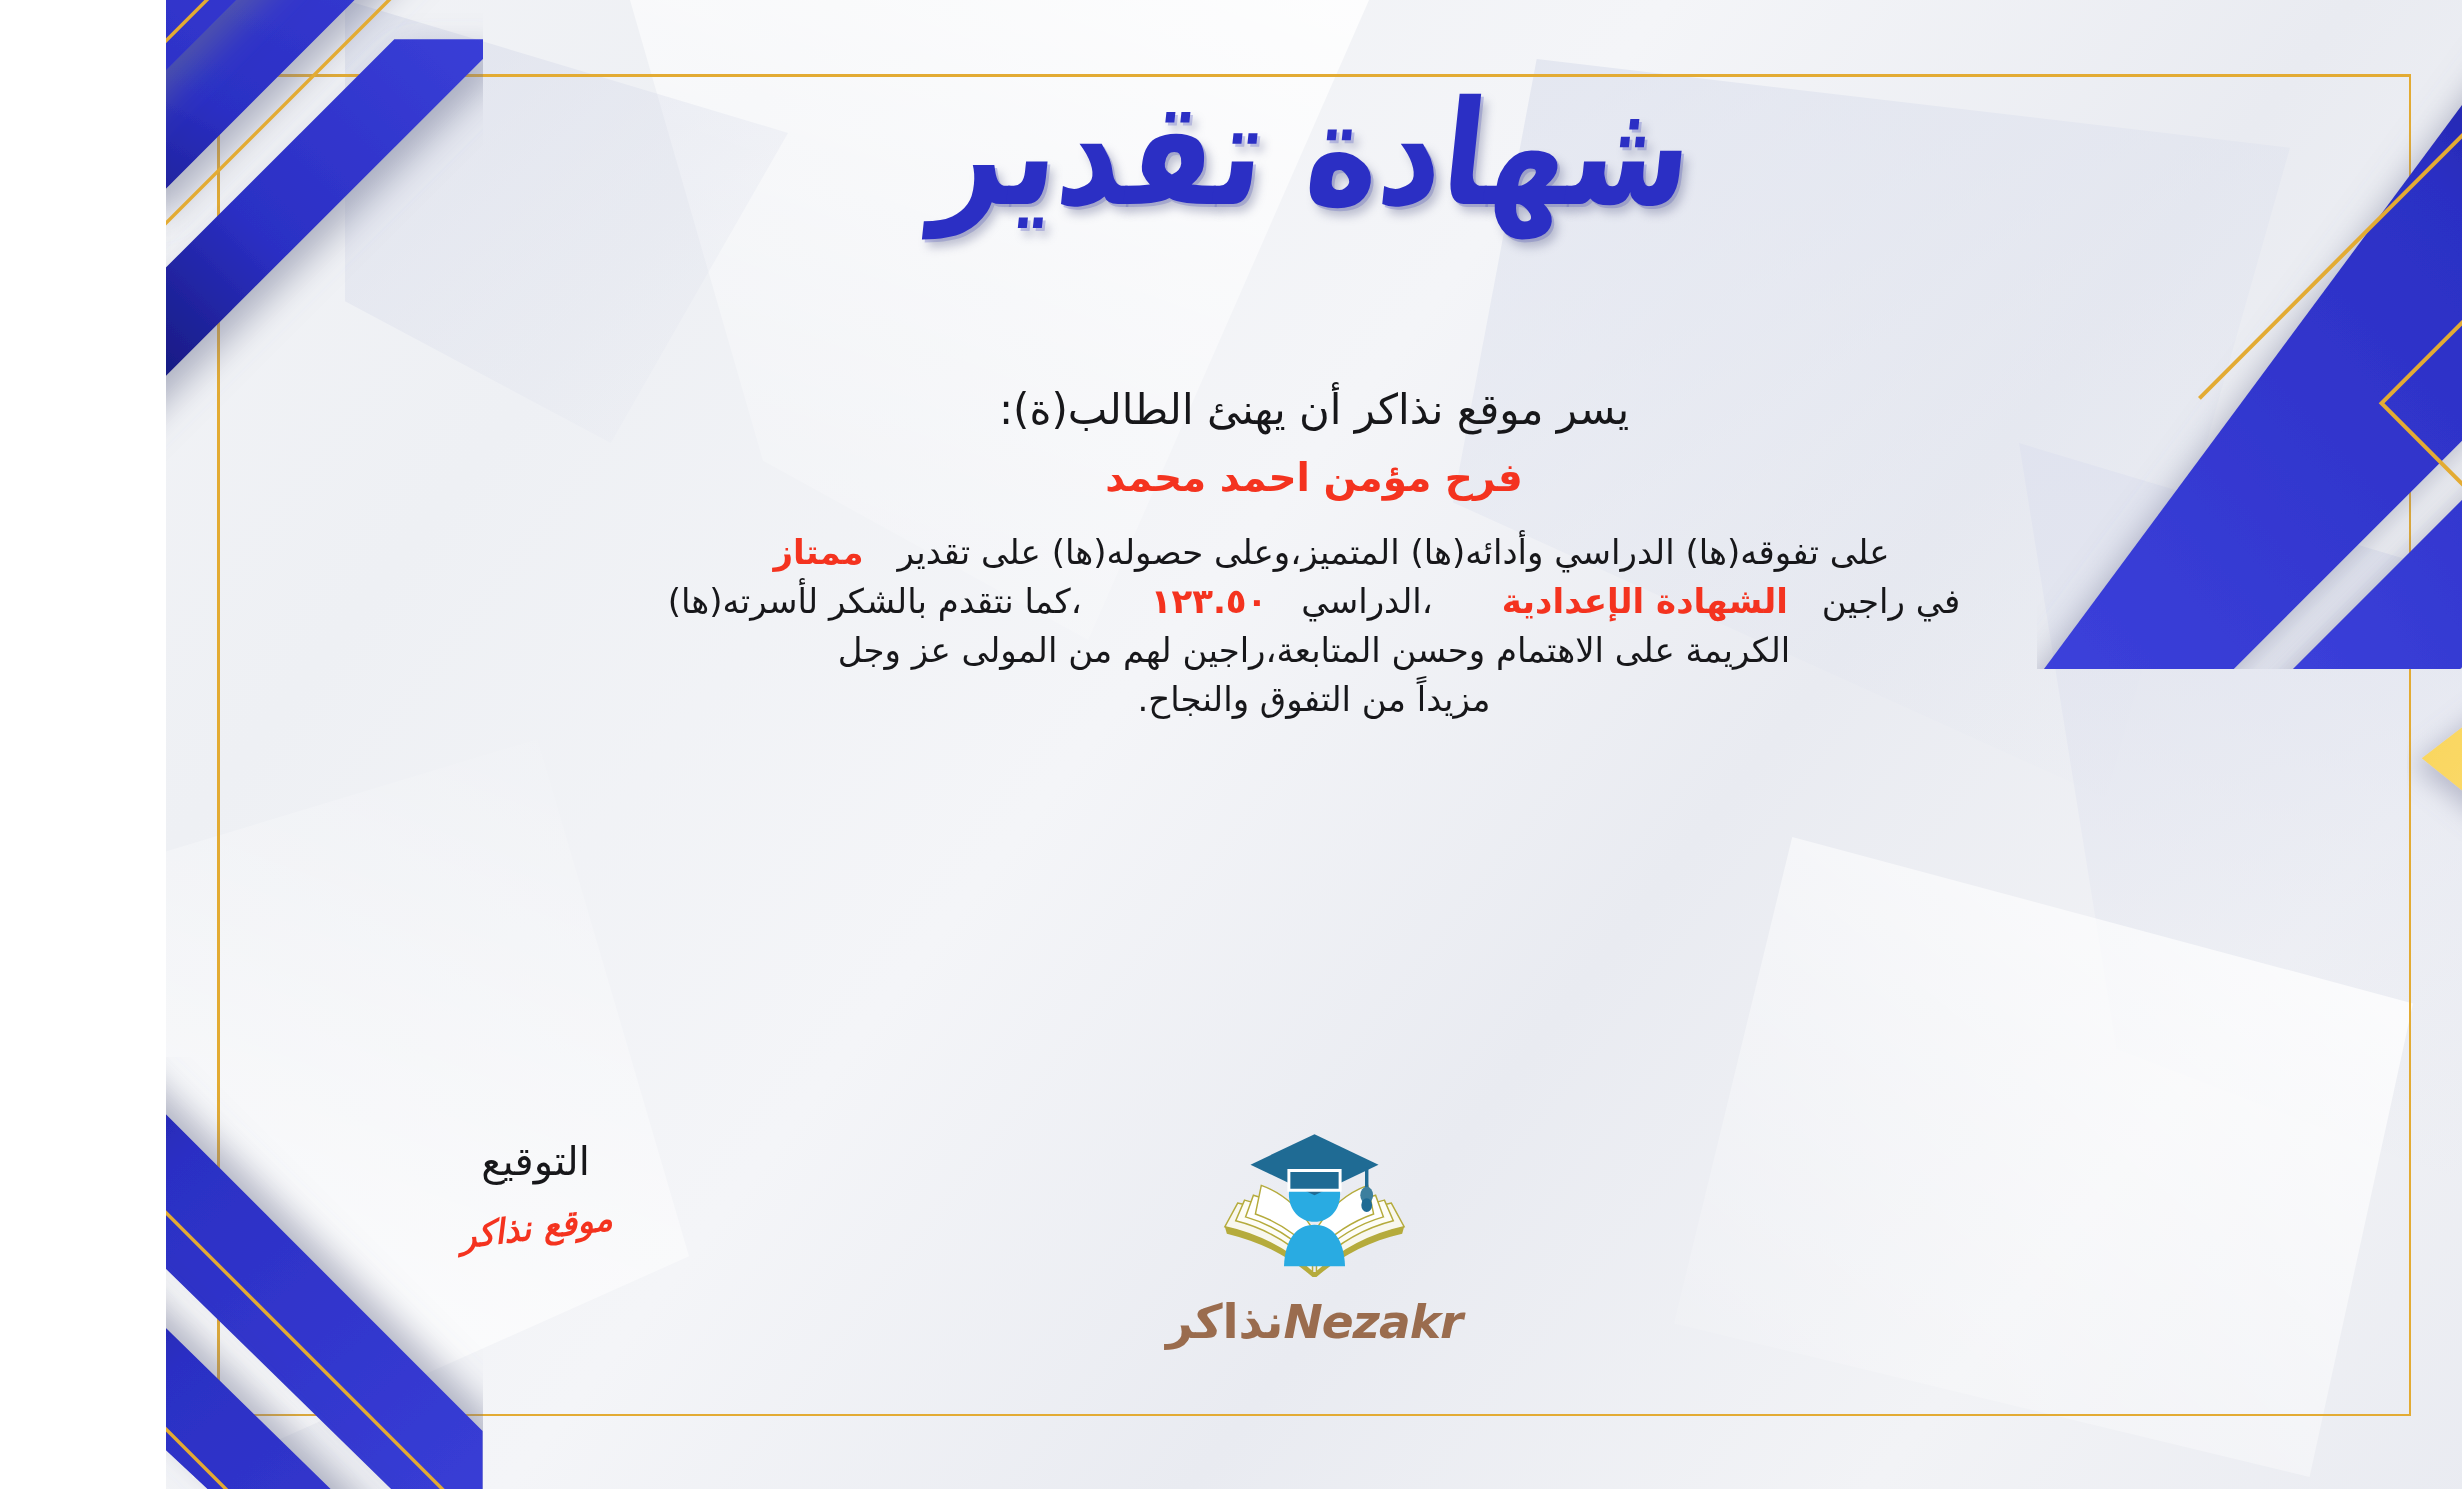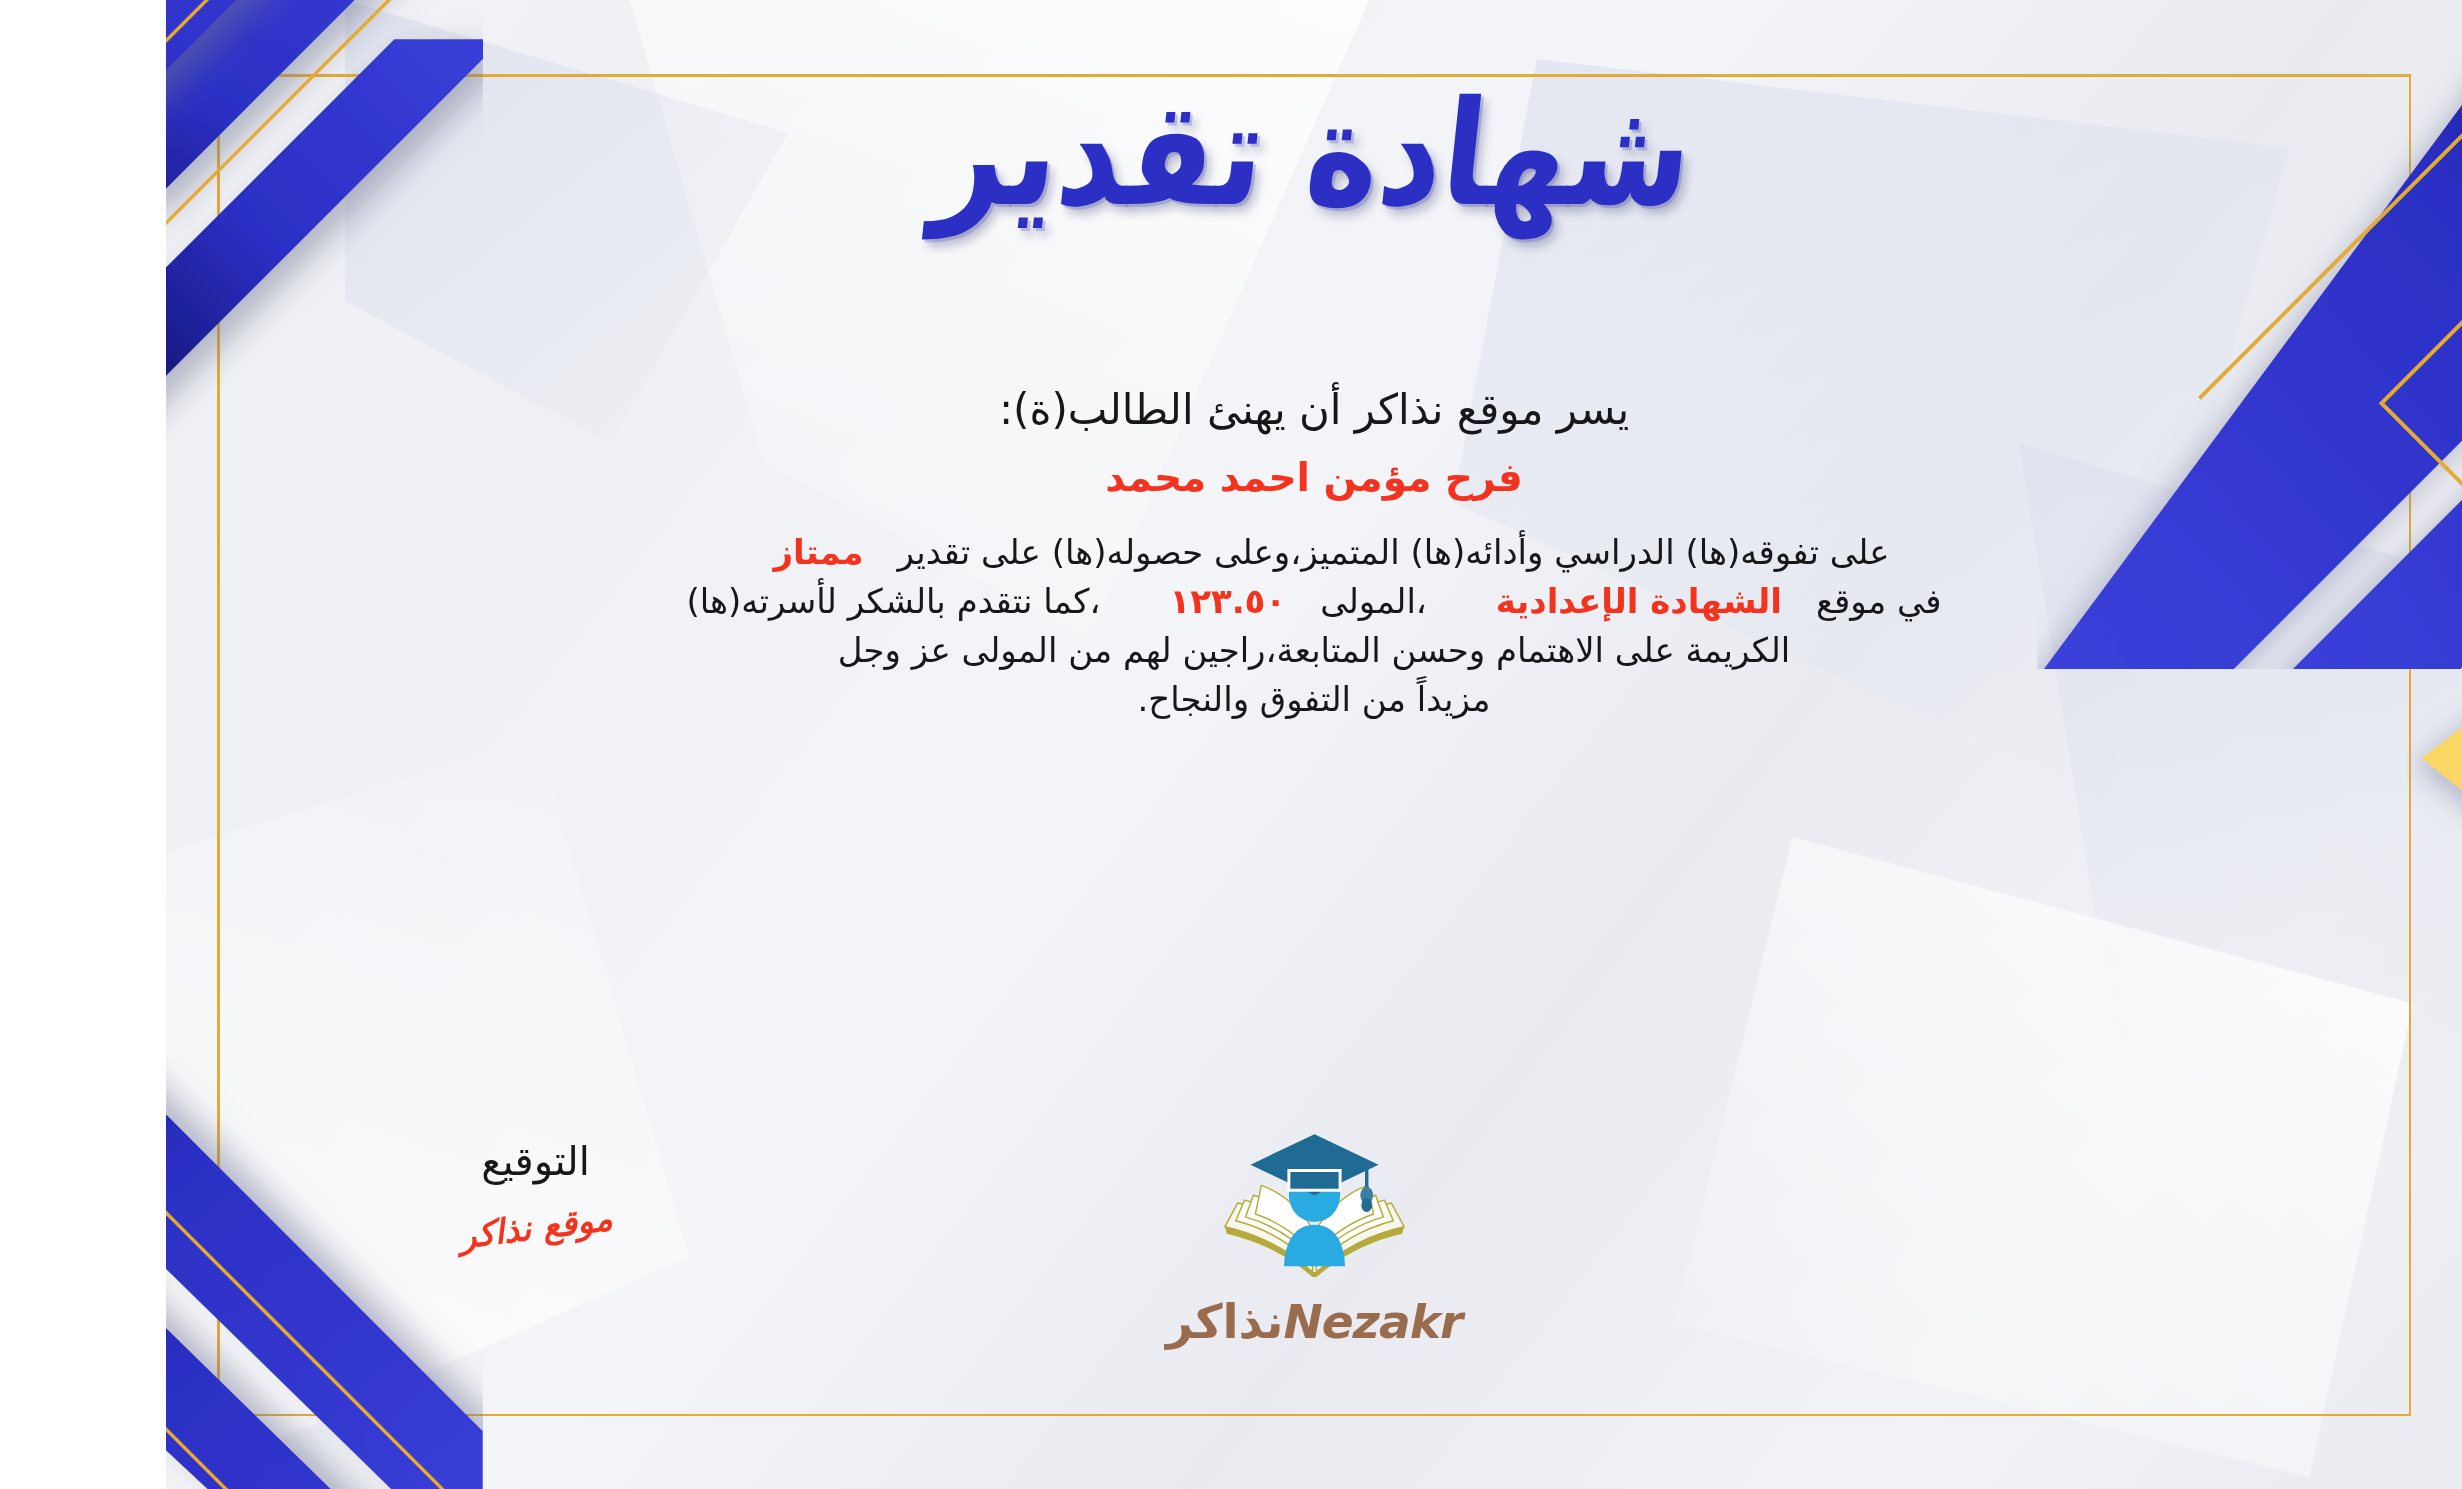--- a/index.html
+++ b/index.html
@@ -266,21 +266,21 @@
 
     <div class="line-name">فرح مؤمن احمد محمد</div>
 
     <div class="para">
 
       <span class="row">
         <span>على تفوقه(ها) الدراسي وأدائه(ها) المتميز،وعلى حصوله(ها) على تقدير</span><span class="gap"></span><span class="hl">ممتاز</span>
       </span>
 
       <span class="row">
-        <span>في موقع</span><span class="gap"></span><span class="hl">الشهادة الإعدادية</span><span class="gap"></span><span>،المولى</span><span class="gap"></span><span class="hl">١٢٣.٥٠</span><span class="gap"></span><span>،كما نتقدم بالشكر لأسرته(ها)</span>
+        <span>في راجين</span><span class="gap"></span><span class="hl">الشهادة الإعدادية</span><span class="gap"></span><span>،الدراسي</span><span class="gap"></span><span class="hl">١٢٣.٥٠</span><span class="gap"></span><span>،كما نتقدم بالشكر لأسرته(ها)</span>
       </span>
 
       <span class="row">الكريمة على الاهتمام وحسن المتابعة،راجين لهم من المولى عز وجل</span>
 
       <span class="row">مزيداً من التفوق والنجاح.</span>
 
     </div>
   </div>
 
   <div class="signature-block">

